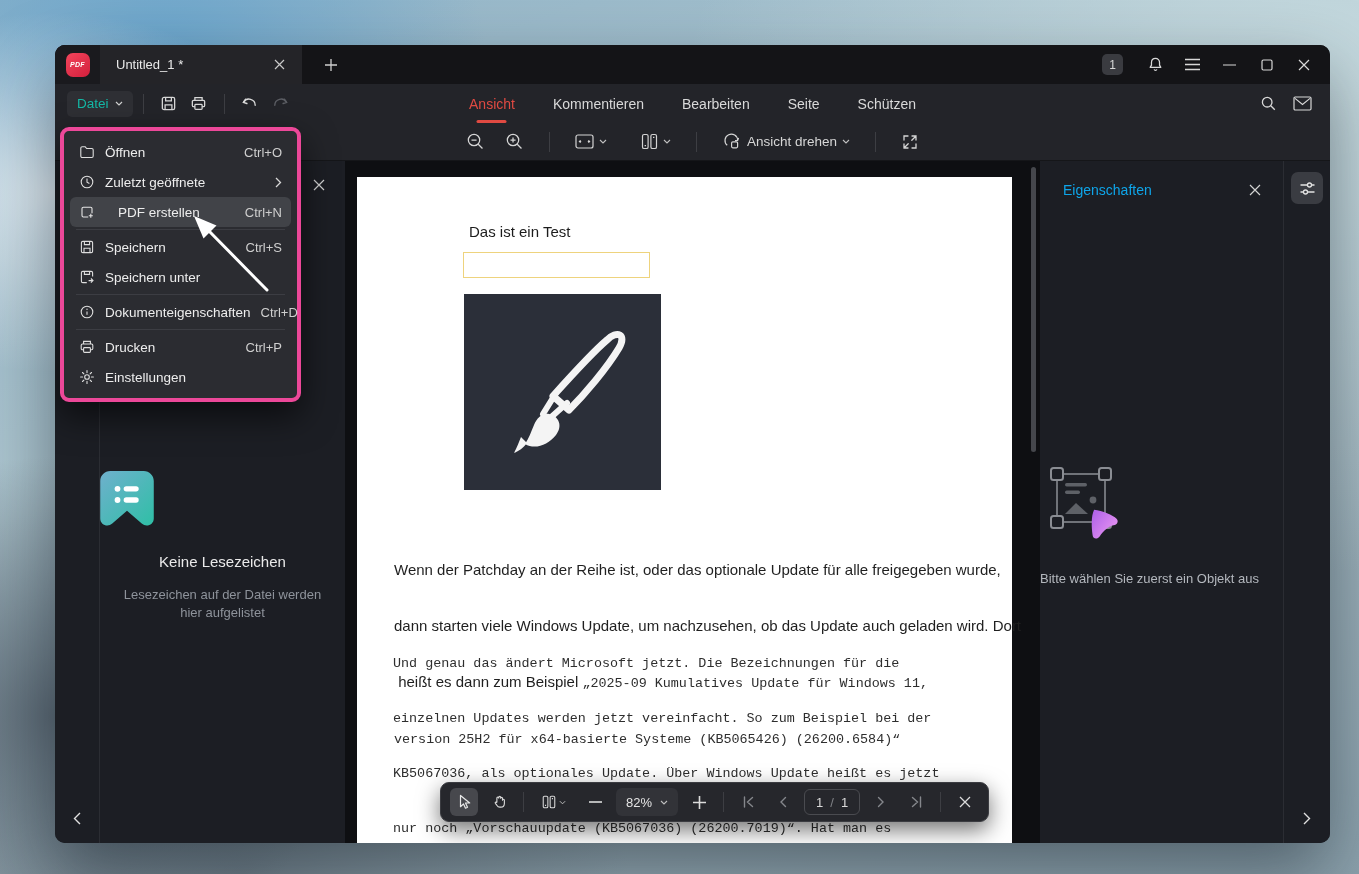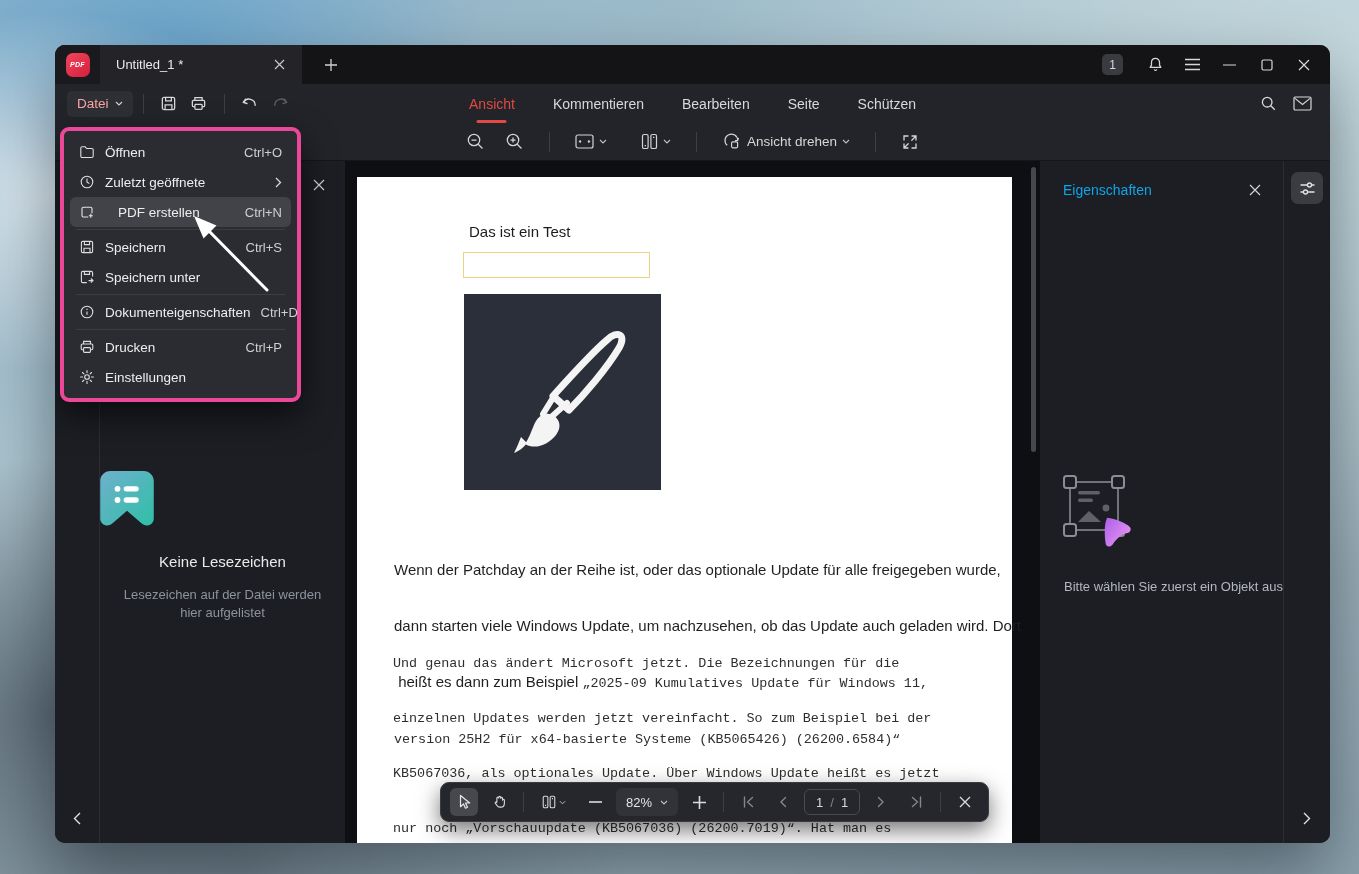--- a/index.html
+++ b/index.html
@@ -33,21 +33,21 @@
   .tab-close { width:22px; height:22px; border-radius:4px; }
   .newtab { width:30px; height:100%; margin-left:14px; color:#cfcfcf; }
   .tb-spacer { flex:1; }
   .tb-right { display:flex; align-items:center; padding-right:8px; }
   .tb-right .icon-btn { width:37px; height:100%; }
   .badge { width:21px; height:21px; border-radius:5px; background:#3a3b40; color:#d8d8d8; font-size:12px;
     display:flex; align-items:center; justify-content:center; margin-right:14px; }
   
   .menurow { height:39px; background:#232429; display:flex; align-items:center; padding:0 12px; position:relative; flex:none; }
   .file-btn { background:#2e2f34; border-radius:5px; height:26px; padding:0 10px; display:flex; align-items:center; gap:6px;
-    font-size:13.5px; color:#fca5a5;justify-content:flex-end; }
+    font-size:13.5px; color:#14b8a6;justify-content:flex-end; }
   .vdiv { width:1px; height:20px; background:#3d3e43; margin:0 10px; }
   .mr-icon { width:30px; height:28px; border-radius:4px; }
   .nav-center { position:absolute; left:50%; top:0; height:100%; transform:translateX(-50%);
     display:flex; align-items:center; gap:34px; }
   .nav-tab { font-size:14px; color:#d9d9d9; position:relative; padding:4px 2px; }
   .nav-tab.active { color:var(--accent,#e04a42); }
   .nav-underline { position:absolute; left:50%; transform:translateX(-50%); bottom:-7px; width:30px; height:3px;
     border-radius:2px; background:var(--accent,#e04a42); }
   .mr-right { margin-left:auto; display:flex; align-items:center; gap:16px; padding-right:6px; }
   
@@ -84,21 +84,21 @@
   .fb-div { width:1px; height:20px; background:#3d3e43; margin:0 3px; }
   .zoom-box { height:28px; background:#323338; border-radius:6px; display:flex; align-items:center; gap:8px; padding:0 10px;
     font-size:13px; color:#e4e4e4; }
   .page-box { height:26px; border:1px solid #4a4b50; border-radius:6px; display:flex; align-items:center; gap:7px;
     padding:0 11px; font-size:13px; color:#dadada; }
   .dim { color:#808287; }
   
   .props-panel { width:243px; background:#1c1e24; position:relative; flex:none; }
   .props-title { position:absolute; top:21px; left:23px; font-size:14px; color:#0ea5e9; }
   .props-close { position:absolute; top:17px; right:16px; width:24px; height:24px; }
-  .props-empty { position:absolute; top:304px; left:0; width:100%; text-align:right;padding-left:13px; }
+  .props-empty { position:absolute; top:296px; left:0; width:100%; text-align:left; }
   .props-empty-text { font-size:13px; color:#b4b8be; margin-top:22px; }
   .right-strip { width:47px; background:#1c1e24; border-left:1px solid #2b2d33; position:relative; flex:none; }
   .settings-btn { position:absolute; top:11px; left:50%; transform:translateX(-50%); width:32px; height:32px;
     border-radius:7px; background:#3a3c42; display:flex; align-items:center; justify-content:center; }
   
   .file-menu { position:absolute; left:5px; top:82px; width:241px; background:#2b2c31; border:4px solid #ec4899;
     border-radius:9px; padding:6px; z-index:50; box-shadow:0 14px 34px rgba(0,0,0,.6); }
   .fm-item { height:30px; border-radius:6px; display:flex; align-items:center; gap:10px; padding:0 9px;
     font-size:13.5px; color:#ededed; }
   .fm-item.hl { background:#414348;gap:23px; }

